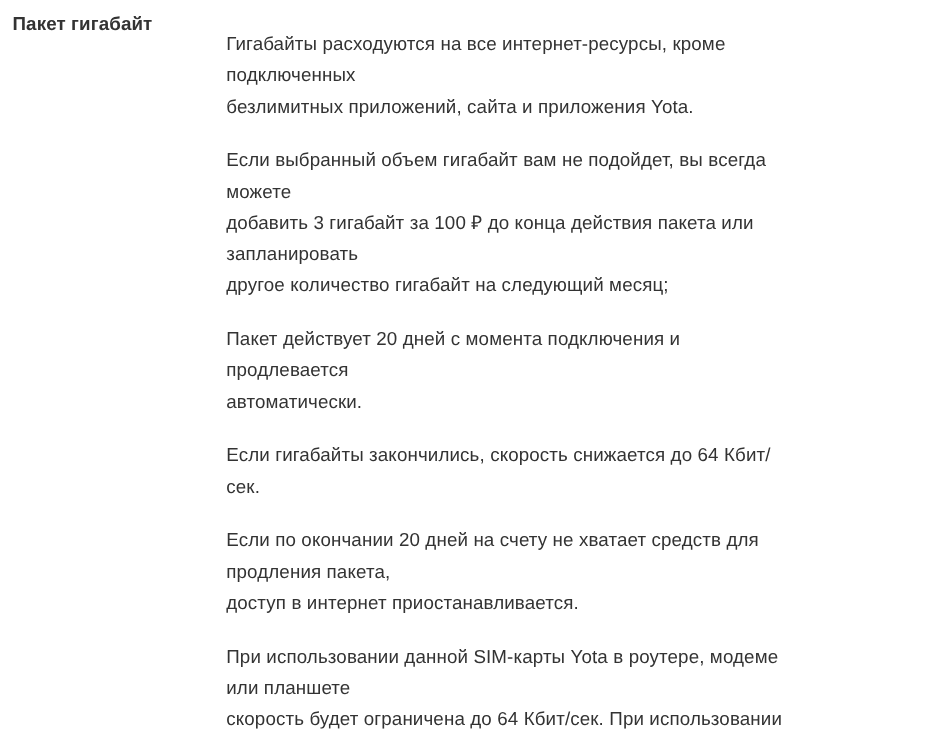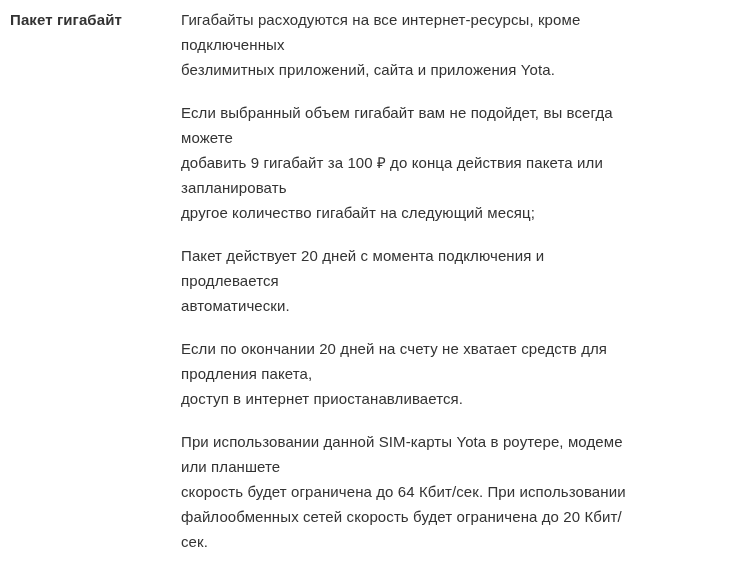--- a/index.html
+++ b/index.html
@@ -35,21 +35,21 @@
     font-weight: bold;
     color: #333333;
     letter-spacing: 0.1px;
   }
   .right-col {
     flex: 1 1 auto;
     max-width: 560px;
     padding-right: 4px;
   }
   .para {
-    margin: 0 0 18px 0;
+    margin: 16px 0 18px 0;
     font-size: 15px;
     line-height: 25px;
     color: #333333;
     white-space: pre-line;
     letter-spacing: 0.1px;
   }
   .para.muted {
     color: #b2b2b2;
   }
   .para:last-child {
@@ -64,27 +64,28 @@
 
     <div class="left-col">
       <h2 class="section-title">Пакет гигабайт</h2>
     </div>
 
     <div class="right-col">
       <p class="para">Гигабайты расходуются на все интернет-ресурсы, кроме подключенных
 безлимитных приложений, сайта и приложения Yota.</p>
 
       <p class="para">Если выбранный объем гигабайт вам не подойдет, вы всегда можете
-добавить 9 гигабайт за 100 ₽ до конца действия пакета или запланировать
+добавить 3 гигабайт за 100 ₽ до конца действия пакета или запланировать
 другое количество гигабайт на следующий месяц;</p>
 
 
       <p class="para">Пакет действует 20 дней с момента подключения и продлевается
 автоматически.</p>
 
+      <p class="para">Если гигабайты закончились, скорость снижается до 64 Кбит/сек.</p>
 
       <p class="para">Если по окончании 20 дней на счету не хватает средств для продления пакета,
 доступ в интернет приостанавливается.</p>
 
       <p class="para">При использовании данной SIM-карты Yota в роутере, модеме или планшете
 скорость будет ограничена до 64 Кбит/сек. При использовании
 файлообменных сетей скорость будет ограничена до 20 Кбит/сек.</p>
 
     </div>
 

